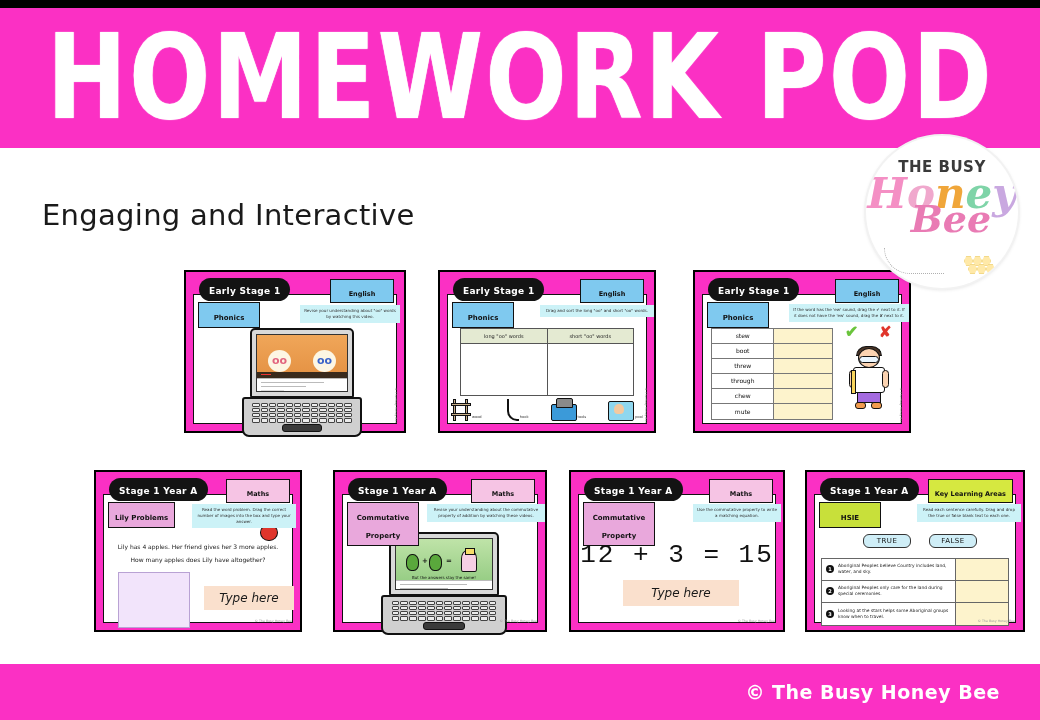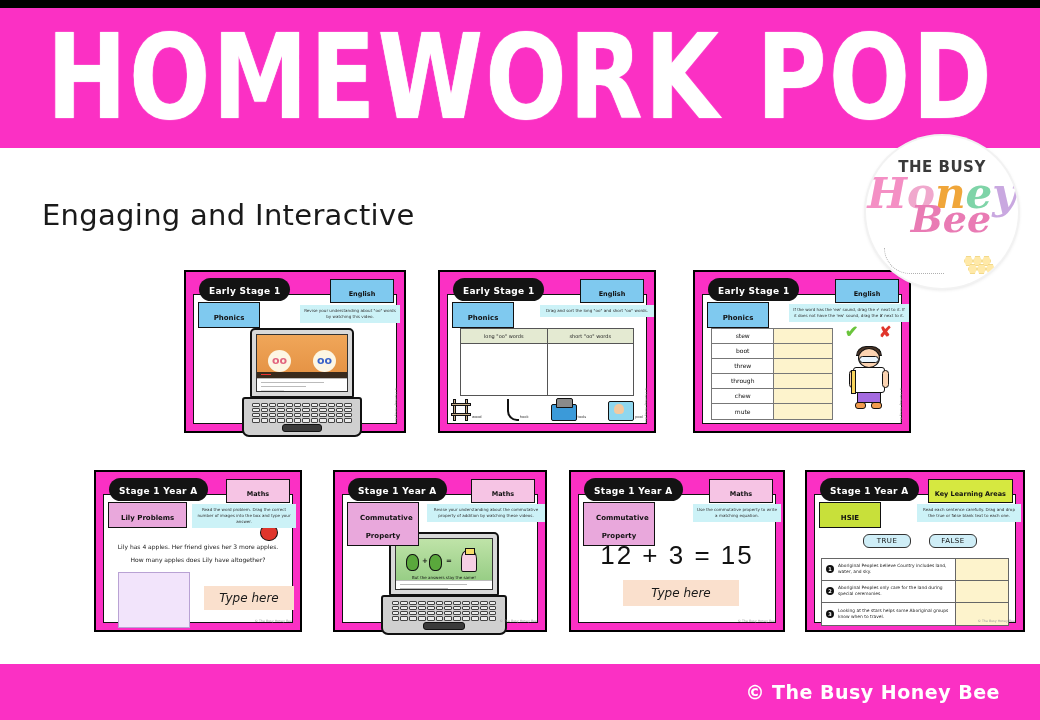--- a/index.html
+++ b/index.html
@@ -140,21 +140,21 @@
   }
   .subject-tag-text {
     font-family: "DejaVu Sans", sans-serif;
     font-weight: 700; font-size: 6.5px;
     color: #111; white-space: nowrap;
   }
   
   .topic-label {
     position: absolute; left: 8px; top: 26px;
     border: 1px solid #111;
-    padding: 3px 12px;
+    padding: 3px 6px;
     z-index: 6; min-width: 62px; text-align: center;
   }
   .topic-label-text {
     font-family: "DejaVu Sans", sans-serif;
     font-weight: 700; font-size: 7px;
     color: #111; line-height: 1.15;
   }
   
   .instruction {
     position: absolute;
@@ -369,21 +369,21 @@
     width:2px; height:5px; background:#5a3a1e;
   }
   .apple::after{
     content:""; position:absolute; left:9px; top:-4px;
     width:7px; height:4px; background:#5aa83c;
     border-radius: 0 8px 0 8px;
   }
   
   .equation {
     position:absolute; width:100%; text-align:center;
-    font-family: Liberation Sans, sans-serif;
+    font-family: Liberation Mono, monospace;
     font-size: 26px; color:#111; letter-spacing: 2px;
   }
   
   .frog-screen { background: linear-gradient(#bfe3a8, #8fc97e); }
   .frog { position:absolute; bottom: 36%; width:14%; height:34%;
     background:#5aa83c; border:1px solid #111; border-radius: 45% 45% 40% 40%; }
   .princess { position:absolute; bottom:34%; right:16%; width:16%; height:44%;
     background:#f6cfe4; border:1px solid #111; border-radius: 40% 40% 12% 12%; }
   .princess::before{ content:""; position:absolute; left:22%; top:-14%;
     width:56%; height:22%; background:#f7dd6a; border:1px solid #111; }

